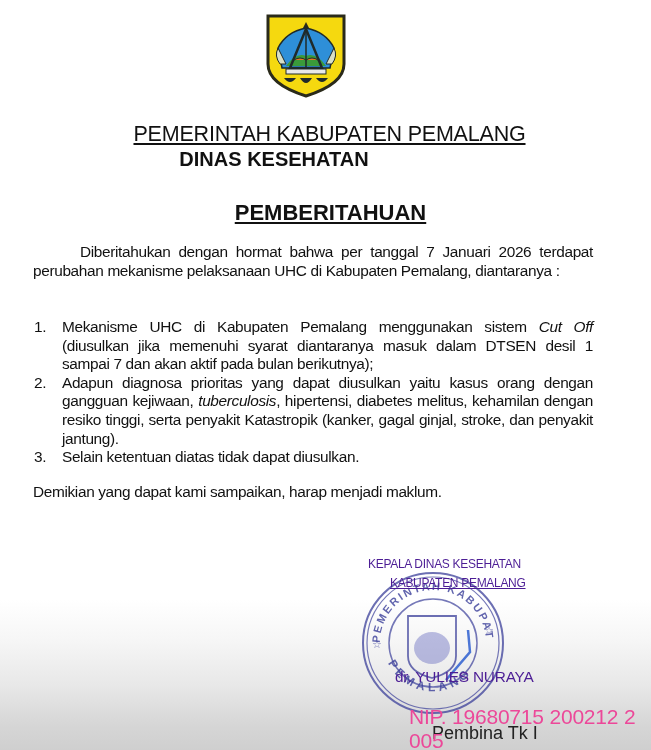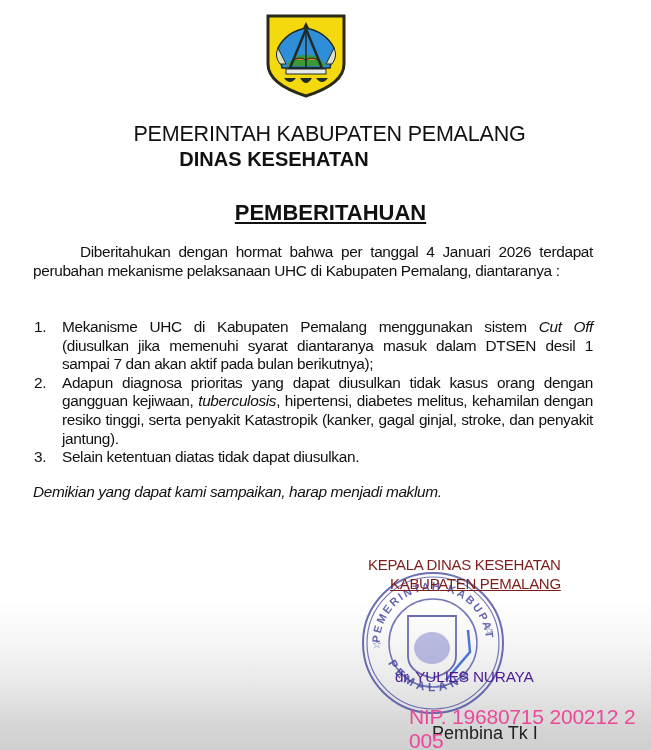--- a/index.html
+++ b/index.html
@@ -7,21 +7,21 @@
   body {
     position: relative;
     background: linear-gradient(to bottom, #ffffff 0px, #ffffff 600px, #f6f6f6 640px, #e8e8e8 685px, #d6d6d6 725px, #cfcfcf 750px);
     font-family: "Liberation Sans", sans-serif;
     color: #111;
   }
   .logo { position: absolute; left: 264px; top: 12px; width: 84px; height: 86px; }
   .h-title {
     position: absolute; left: 0; width: 651px; top: 122px;
     text-align: center; font-size: 21.5px; letter-spacing: -0.2px;
-    font-weight: normal; color: #111; padding-left: 8px;
+    font-weight: normal; color: #111; padding-left: 8px; text-decoration: underline;
   }
   .h-sub {
     position: absolute; left: 0; width: 532px; top: 148px;
     text-align: center; font-size: 20px; font-weight: bold; color: #111;
     padding-left: 16px;
   }
   .h-notice {
     position: absolute; left: 0; width: 651px; top: 200px;
     text-align: center; font-size: 22px; font-weight: bold;
     text-decoration: underline; text-underline-offset: 2px; text-decoration-thickness: 2px;
@@ -30,30 +30,30 @@
   .body-text {
     position: absolute; left: 33px; width: 560px;
     font-size: 15.4px; line-height: 18.6px; color: #111;
     text-align: justify; letter-spacing: -0.35px;
   }
   .intro { top: 243px; text-indent: 47px; }
   .list { top: 318px; }
   .list-item { display: flex; }
   .list-num { width: 29px; flex: 0 0 29px; padding-left: 1px; }
   .list-text { flex: 1; text-align: justify; }
-  .closing { top: 483px; font-style: italic; }
+  .closing { top: 483px; }
   i { font-style: italic; }
 
   .stamp {
     position: absolute; left: 358px; top: 568px; width: 150px; height: 150px;
     pointer-events: none;
   }
   .sign-block {
     position: absolute; left: 360px; top: 555px; width: 250px;
-    font-size: 15px; line-height: 19px; letter-spacing: -0.3px; color: #7f1d1d;
+    font-size: 12px; line-height: 19px; letter-spacing: -0.3px; color: #4c1d95;
   }
   .sign-role { text-align: left; padding-left: 8px; }
   .sign-region { text-align: left; padding-left: 30px; text-decoration: underline; }
   .sign-name { position: absolute; left: 395px; top: 668px; font-size: 15.4px; letter-spacing: -0.2px; color:#4c1d95; }
   .sign-rank { position: absolute; left: 432px; top: 723px; font-size: 18px; color:#222; }
   .sign-nip { position: absolute; left: 371px; top: 705px; font-size: 21px; letter-spacing: -0.2px; color:#ec4899;margin-left:38px; }
 </style>
 </head>
 <body>
 
@@ -70,30 +70,30 @@
   <rect x="22" y="57" width="40" height="5" fill="#e8e8e8" stroke="#1f2a2a" stroke-width="1"></rect>
   <path d="M20 66 Q26 74 32 66 Z" fill="#1f2a2a"></path>
   <path d="M36 66 Q42 76 48 66 Z" fill="#1f2a2a"></path>
   <path d="M52 66 Q58 74 64 66 Z" fill="#1f2a2a"></path>
 </svg>
 
 <div class="h-title">PEMERINTAH KABUPATEN PEMALANG</div>
 <div class="h-sub">DINAS KESEHATAN</div>
 <div class="h-notice">PEMBERITAHUAN</div>
 
-<p class="body-text intro">Diberitahukan dengan hormat bahwa per tanggal 4 Januari 2026 terdapat perubahan mekanisme pelaksanaan UHC di Kabupaten Pemalang, diantaranya :</p>
+<p class="body-text intro">Diberitahukan dengan hormat bahwa per tanggal 7 Januari 2026 terdapat perubahan mekanisme pelaksanaan UHC di Kabupaten Pemalang, diantaranya :</p>
 
 <div class="body-text list">
   <div class="list-item">
     <span class="list-num">1.</span>
     <span class="list-text"><span>Mekanisme UHC di Kabupaten Pemalang menggunakan sistem </span><i>Cut Off</i><span> (diusulkan jika memenuhi syarat diantaranya masuk dalam DTSEN desil 1 sampai 7 dan akan aktif pada bulan berikutnya);</span></span>
   </div>
   <div class="list-item">
     <span class="list-num">2.</span>
-    <span class="list-text"><span>Adapun diagnosa prioritas yang dapat diusulkan tidak kasus orang dengan gangguan kejiwaan, </span><i>tuberculosis</i><span>, hipertensi, diabetes melitus, kehamilan dengan resiko tinggi, serta penyakit Katastropik (kanker, gagal ginjal, stroke, dan penyakit jantung).</span></span>
+    <span class="list-text"><span>Adapun diagnosa prioritas yang dapat diusulkan yaitu kasus orang dengan gangguan kejiwaan, </span><i>tuberculosis</i><span>, hipertensi, diabetes melitus, kehamilan dengan resiko tinggi, serta penyakit Katastropik (kanker, gagal ginjal, stroke, dan penyakit jantung).</span></span>
   </div>
   <div class="list-item">
     <span class="list-num">3.</span>
     <span class="list-text"><span>Selain ketentuan diatas tidak dapat diusulkan.</span><i></i><span></span></span>
   </div>
 </div>
 
 <p class="body-text closing">Demikian yang dapat kami sampaikan, harap menjadi maklum.</p>
 
 <svg class="stamp" viewBox="0 0 150 150">

